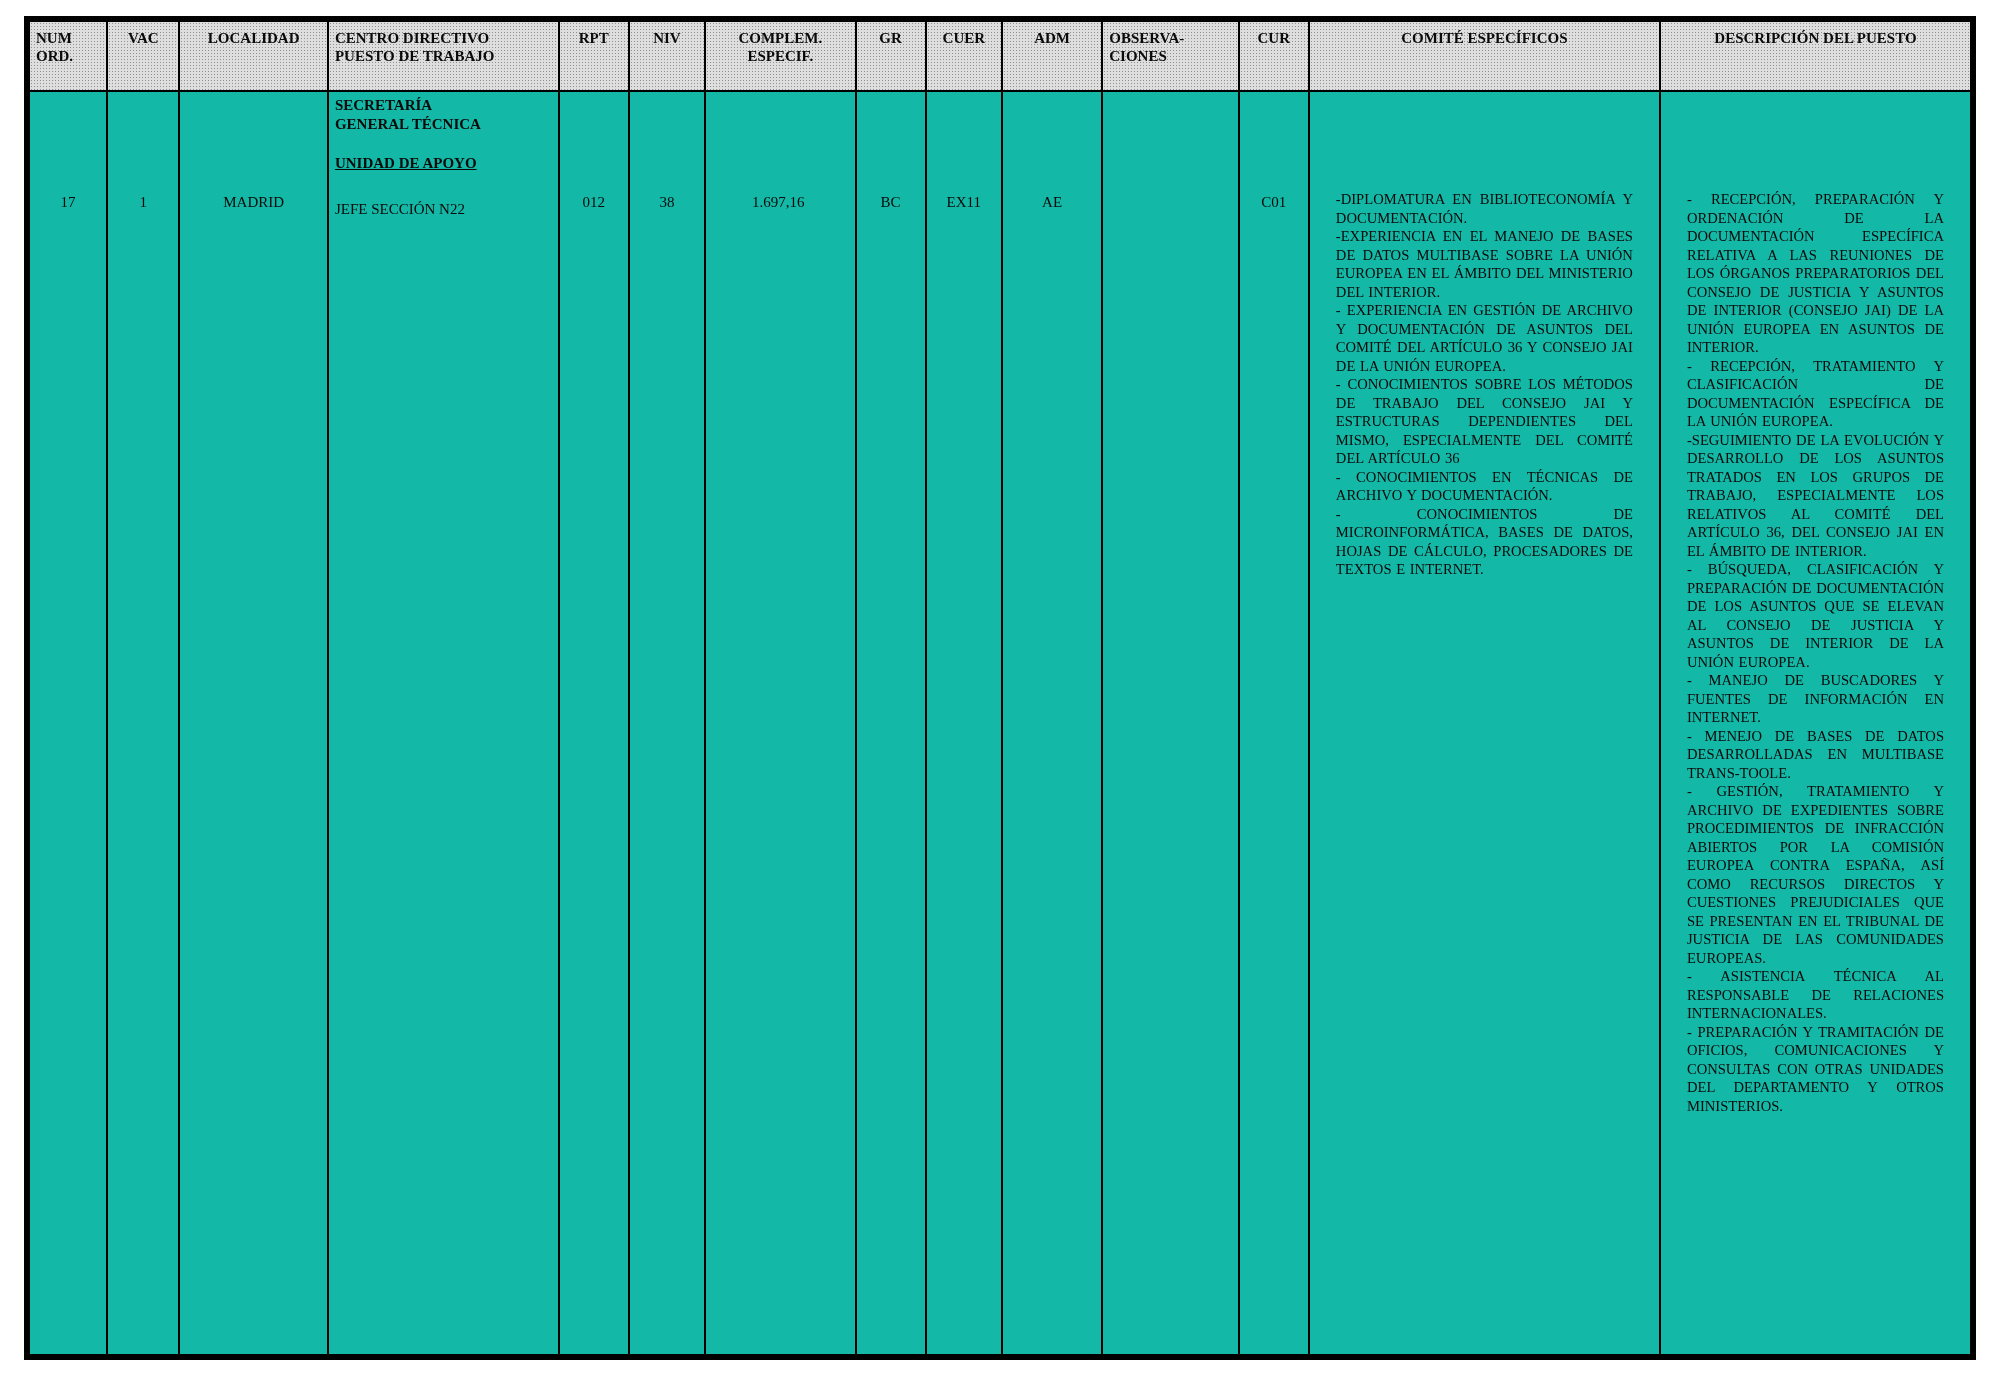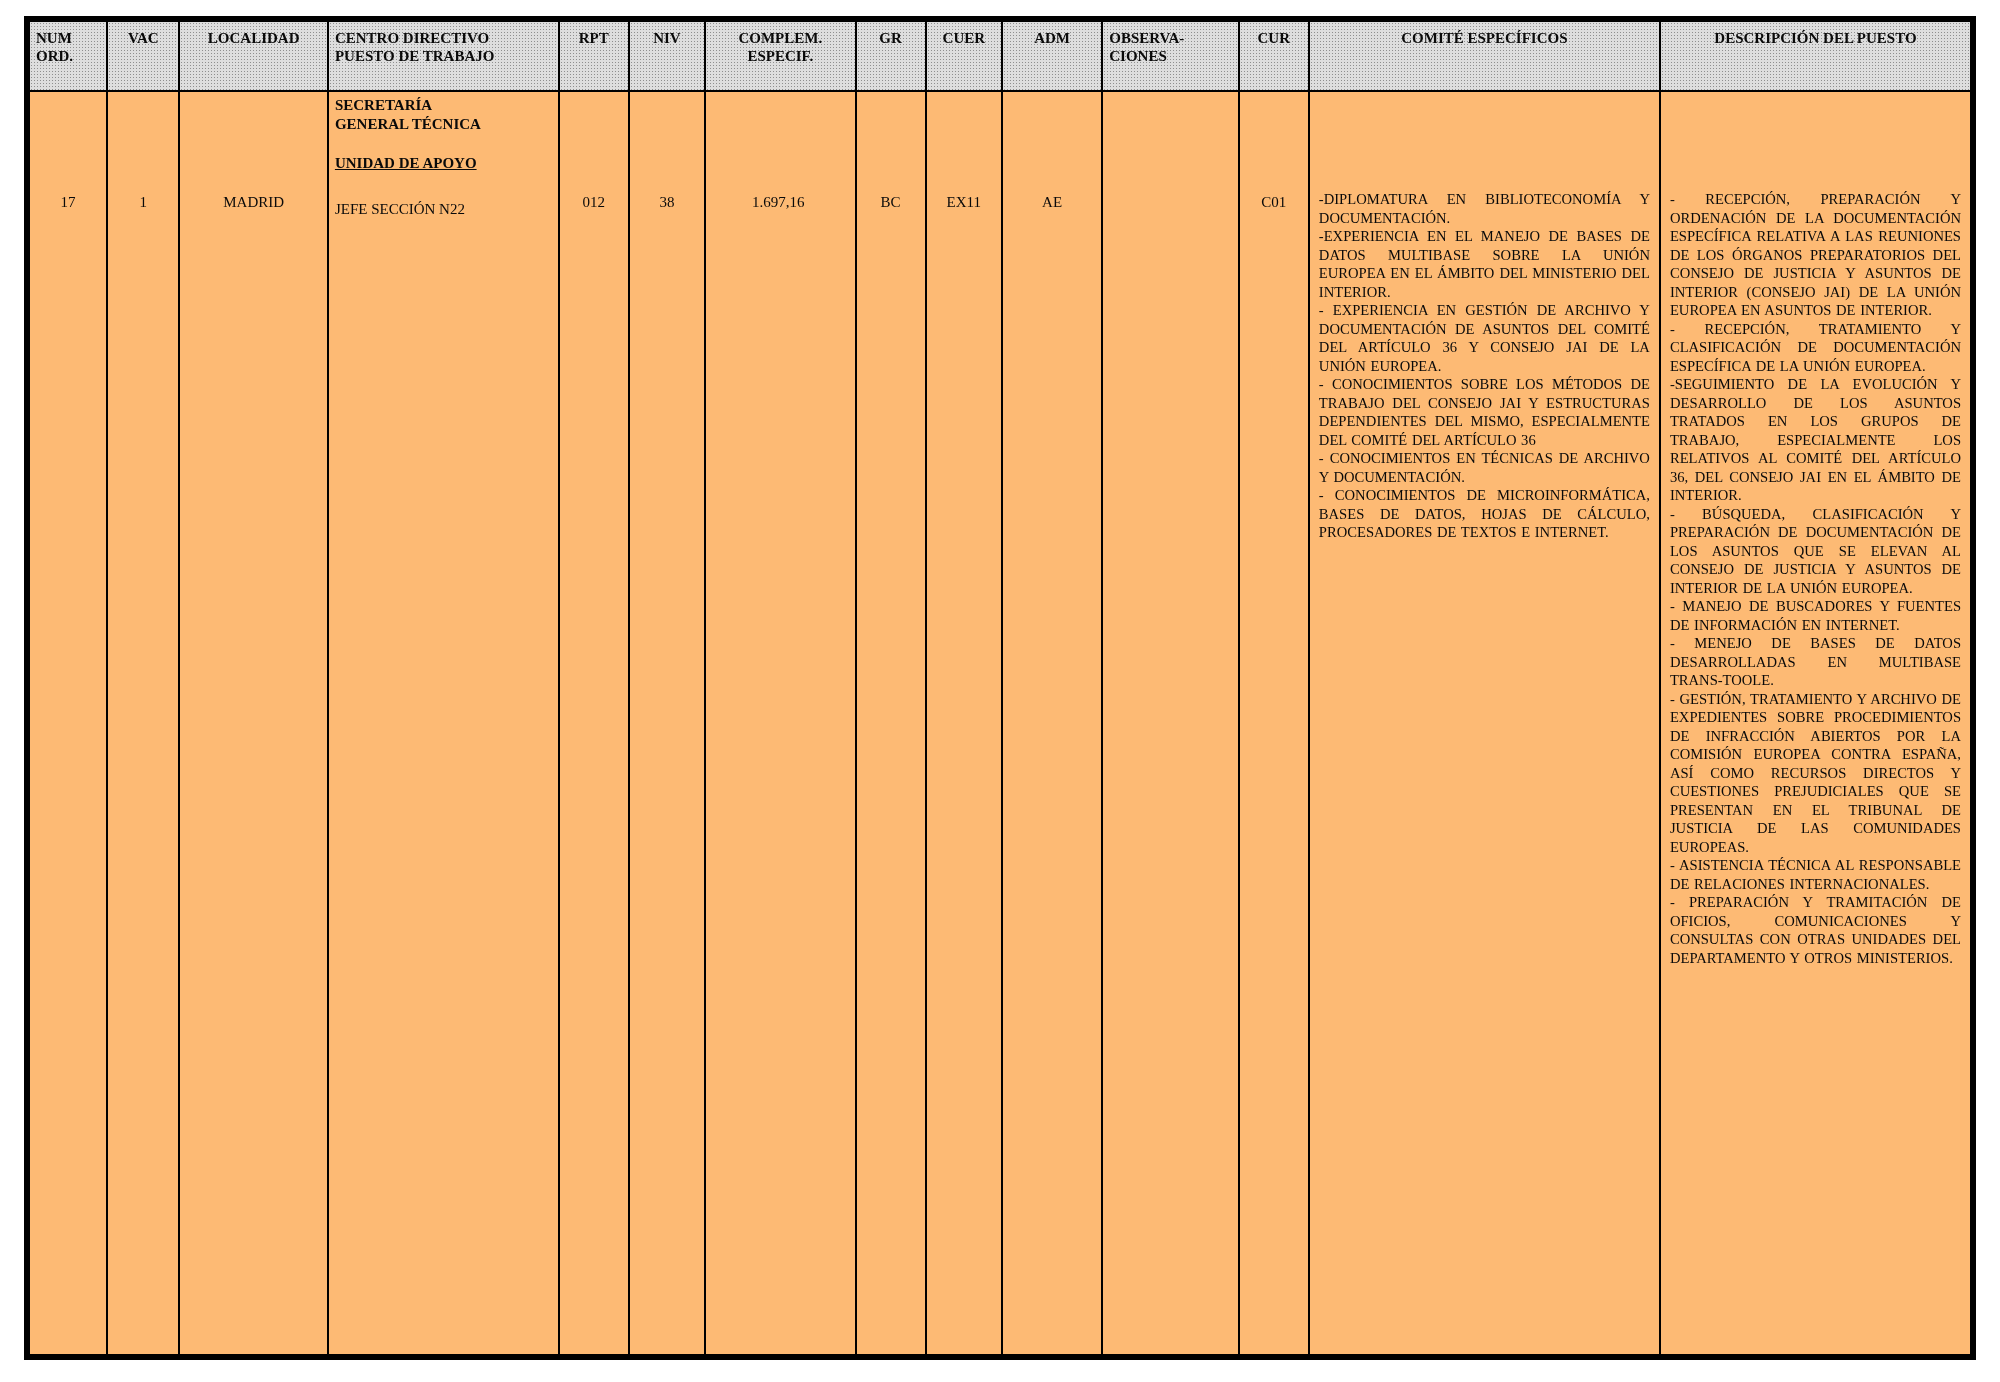--- a/index.html
+++ b/index.html
@@ -15,21 +15,21 @@
   .page {
     position: absolute;
     left: 24px;
     top: 16px;
   }
   table.rpt-table {
     width: 1952px;
     height: 1344px;
     border-collapse: collapse;
     table-layout: fixed;
-    background: #fdba74;
+    background: #14b8a6;
   }
   table.rpt-table, table.rpt-table tr, table.rpt-table th, table.rpt-table td {
     border: 2px solid #000;
   }
   table.rpt-table {
     border: 6px solid #000;
   }
   thead th {
     background-color: #dedede;
     background-image: radial-gradient(circle, #8f8f8f 0.7px, rgba(0,0,0,0) 0.9px);
@@ -65,21 +65,21 @@
     font-weight: bold;
     text-decoration: underline;
     margin-top: 20px;
     line-height: 1.25;
   }
   .centro-line3 {
     margin-top: 28px;
     line-height: 1.25;
   }
   td.longtext {
-    padding: 0 9px;
+    padding: 0 26px;
   }
   td.longtext .bullets { margin-top: 98px; }
   td.longtext p {
     margin: 0;
     font-size: 14.6px;
     line-height: 18.5px;
     text-align: justify;
     word-spacing: 1px;
   }
 </style>

